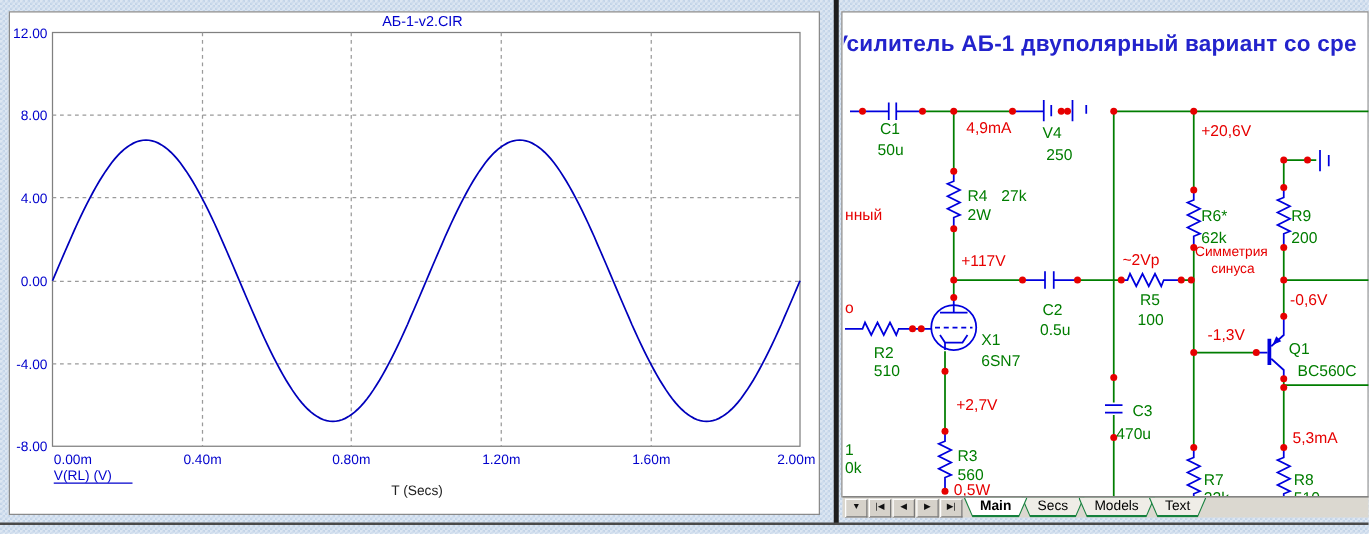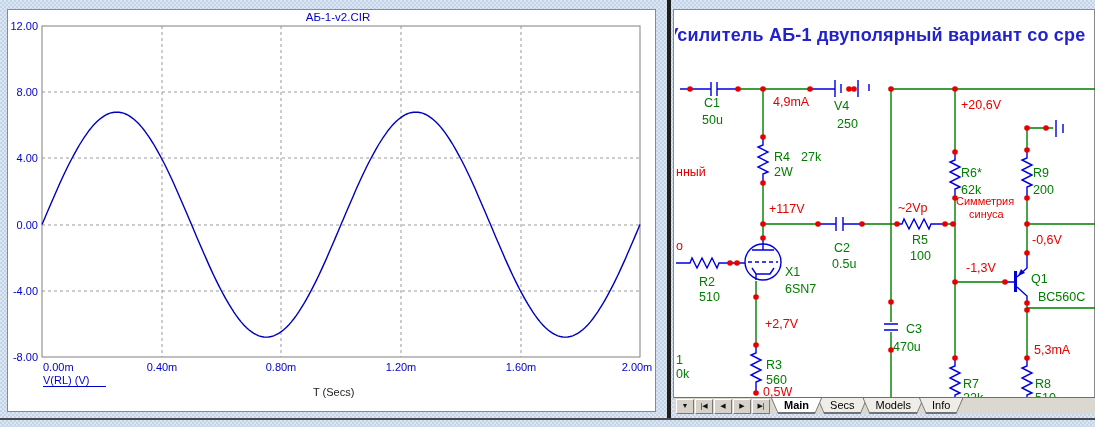--- a/index.html
+++ b/index.html
@@ -22,21 +22,21 @@
   #schem-svg{left:674px;top:10px;}
   #schem-title-clip{left:675px;top:25px;width:420px;height:24px;overflow:hidden;white-space:nowrap;}
   #schem-title-clip span{display:inline-block;margin-left:-8px;font-size:18px;font-weight:bold;color:#2323cc;letter-spacing:.2px;}
   #tabbar{left:674px;top:397px;width:421px;height:17px;background:#dbd8d0;border-top:1px solid #6e6e6e;display:flex;align-items:stretch;box-sizing:border-box;}
   #navbtns{display:flex;align-items:center;padding:0 2px;gap:1px;}
   .navbtn{width:16px;height:13px;background:#d6d2ca;border:1px solid;border-color:#ffffff #7a7a7a #7a7a7a #ffffff;
     font-size:7px;line-height:11px;text-align:center;color:#111;cursor:default;user-select:none;}
   #tabs{display:flex;align-items:stretch;margin-left:4px;}
   .tab{position:relative;height:16px;margin-left:-5px;
     clip-path:polygon(0 0,100% 0,calc(100% - 7px) 100%,7px 100%);
-    background:#737373;padding:0;}
+    background:#15803d;padding:0;}
   .tab .inner{display:block;height:14px;margin:0 1px 1px 1px;
     clip-path:polygon(0 0,100% 0,calc(100% - 6px) 100%,6px 100%);
     background:#efede7;font-size:11px;line-height:14px;color:#000;padding:0 12px;}
   .tab.active{z-index:2;}
   .tab.active .inner{background:#ffffff;font-weight:bold;}
   text{font-family:"Liberation Sans",sans-serif;}
 </style>
 </head>
 <body>
 
@@ -241,18 +241,18 @@
       <div class="tab active">
         <span class="inner">Main</span>
       </div>
       <div class="tab">
         <span class="inner">Secs</span>
       </div>
       <div class="tab">
         <span class="inner">Models</span>
       </div>
       <div class="tab">
-        <span class="inner">Info</span>
+        <span class="inner">Text</span>
       </div>
     </div>
 </div>
 
 <div class="abs" id="bottom-line"></div>
 
 </body></html>

